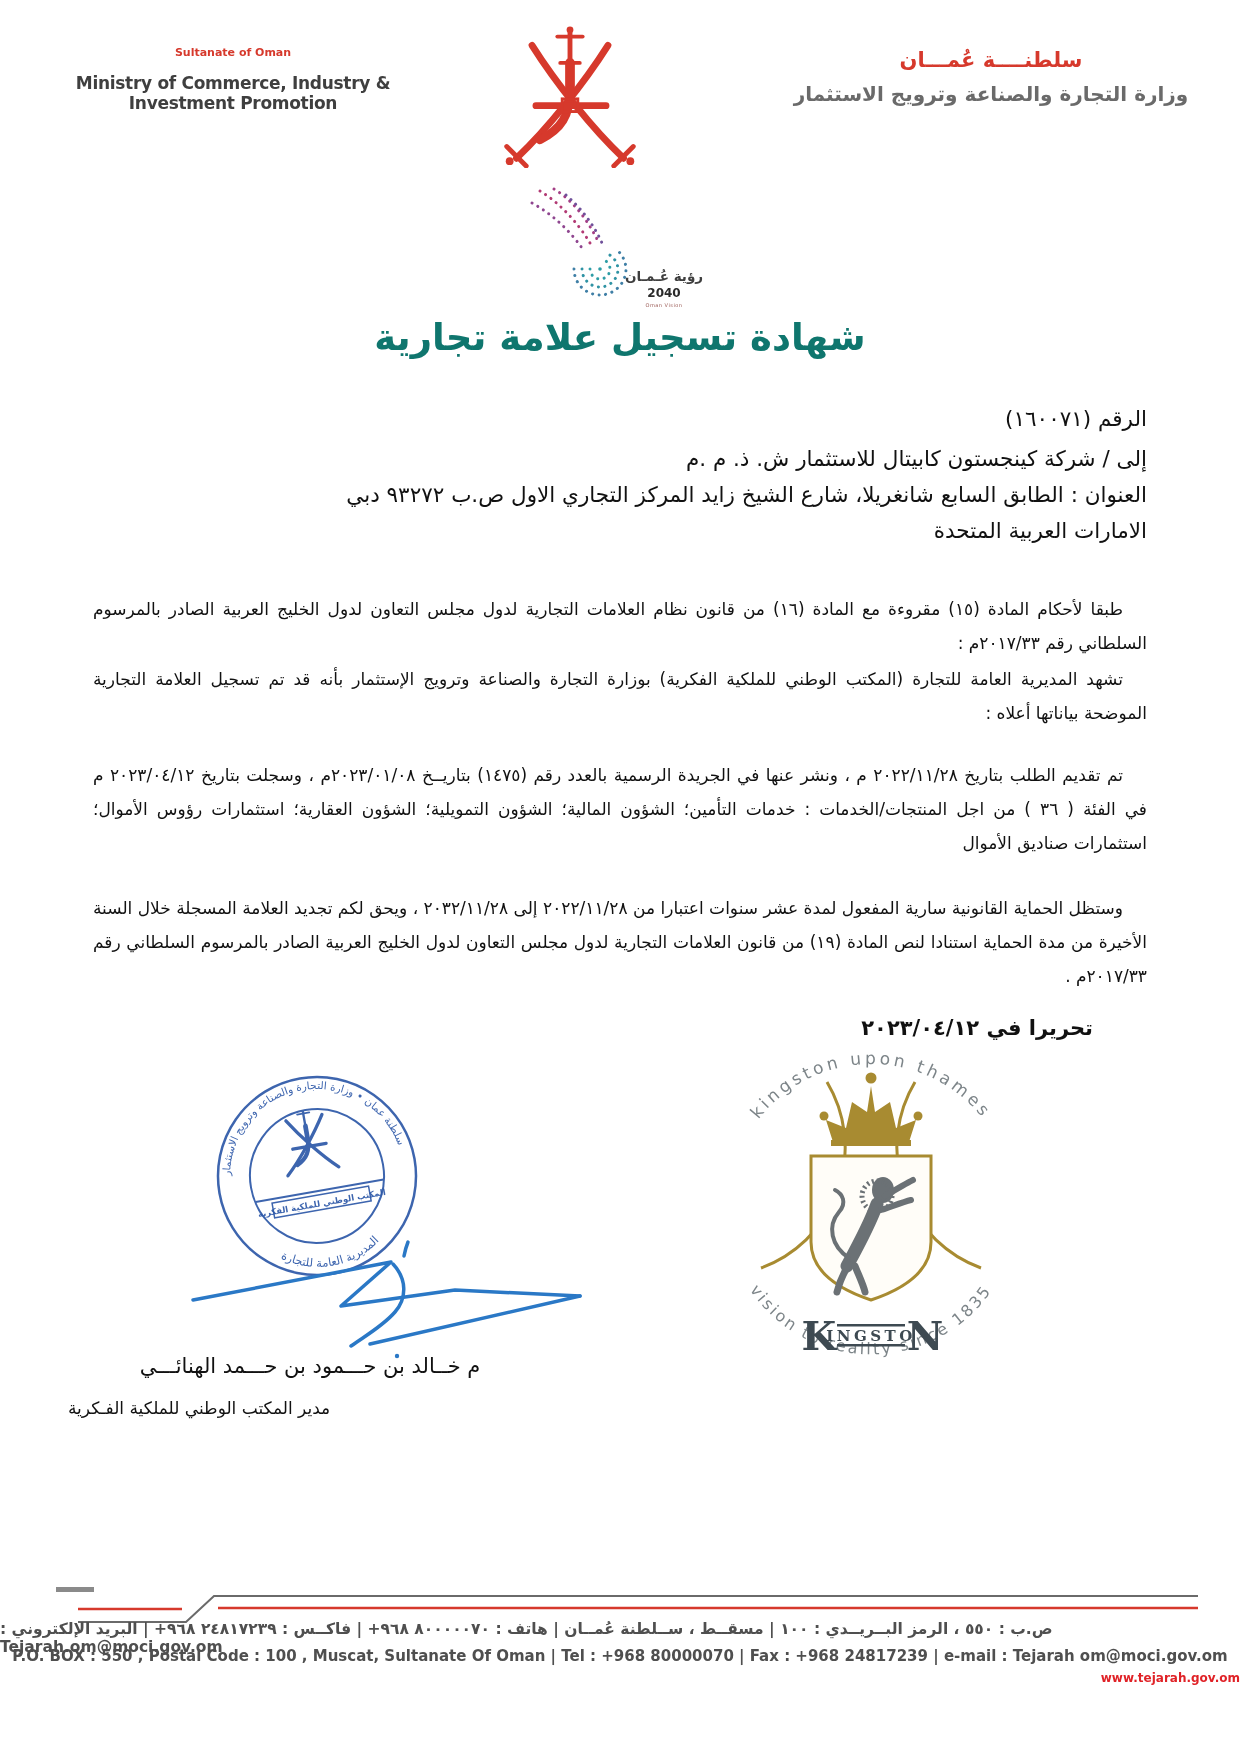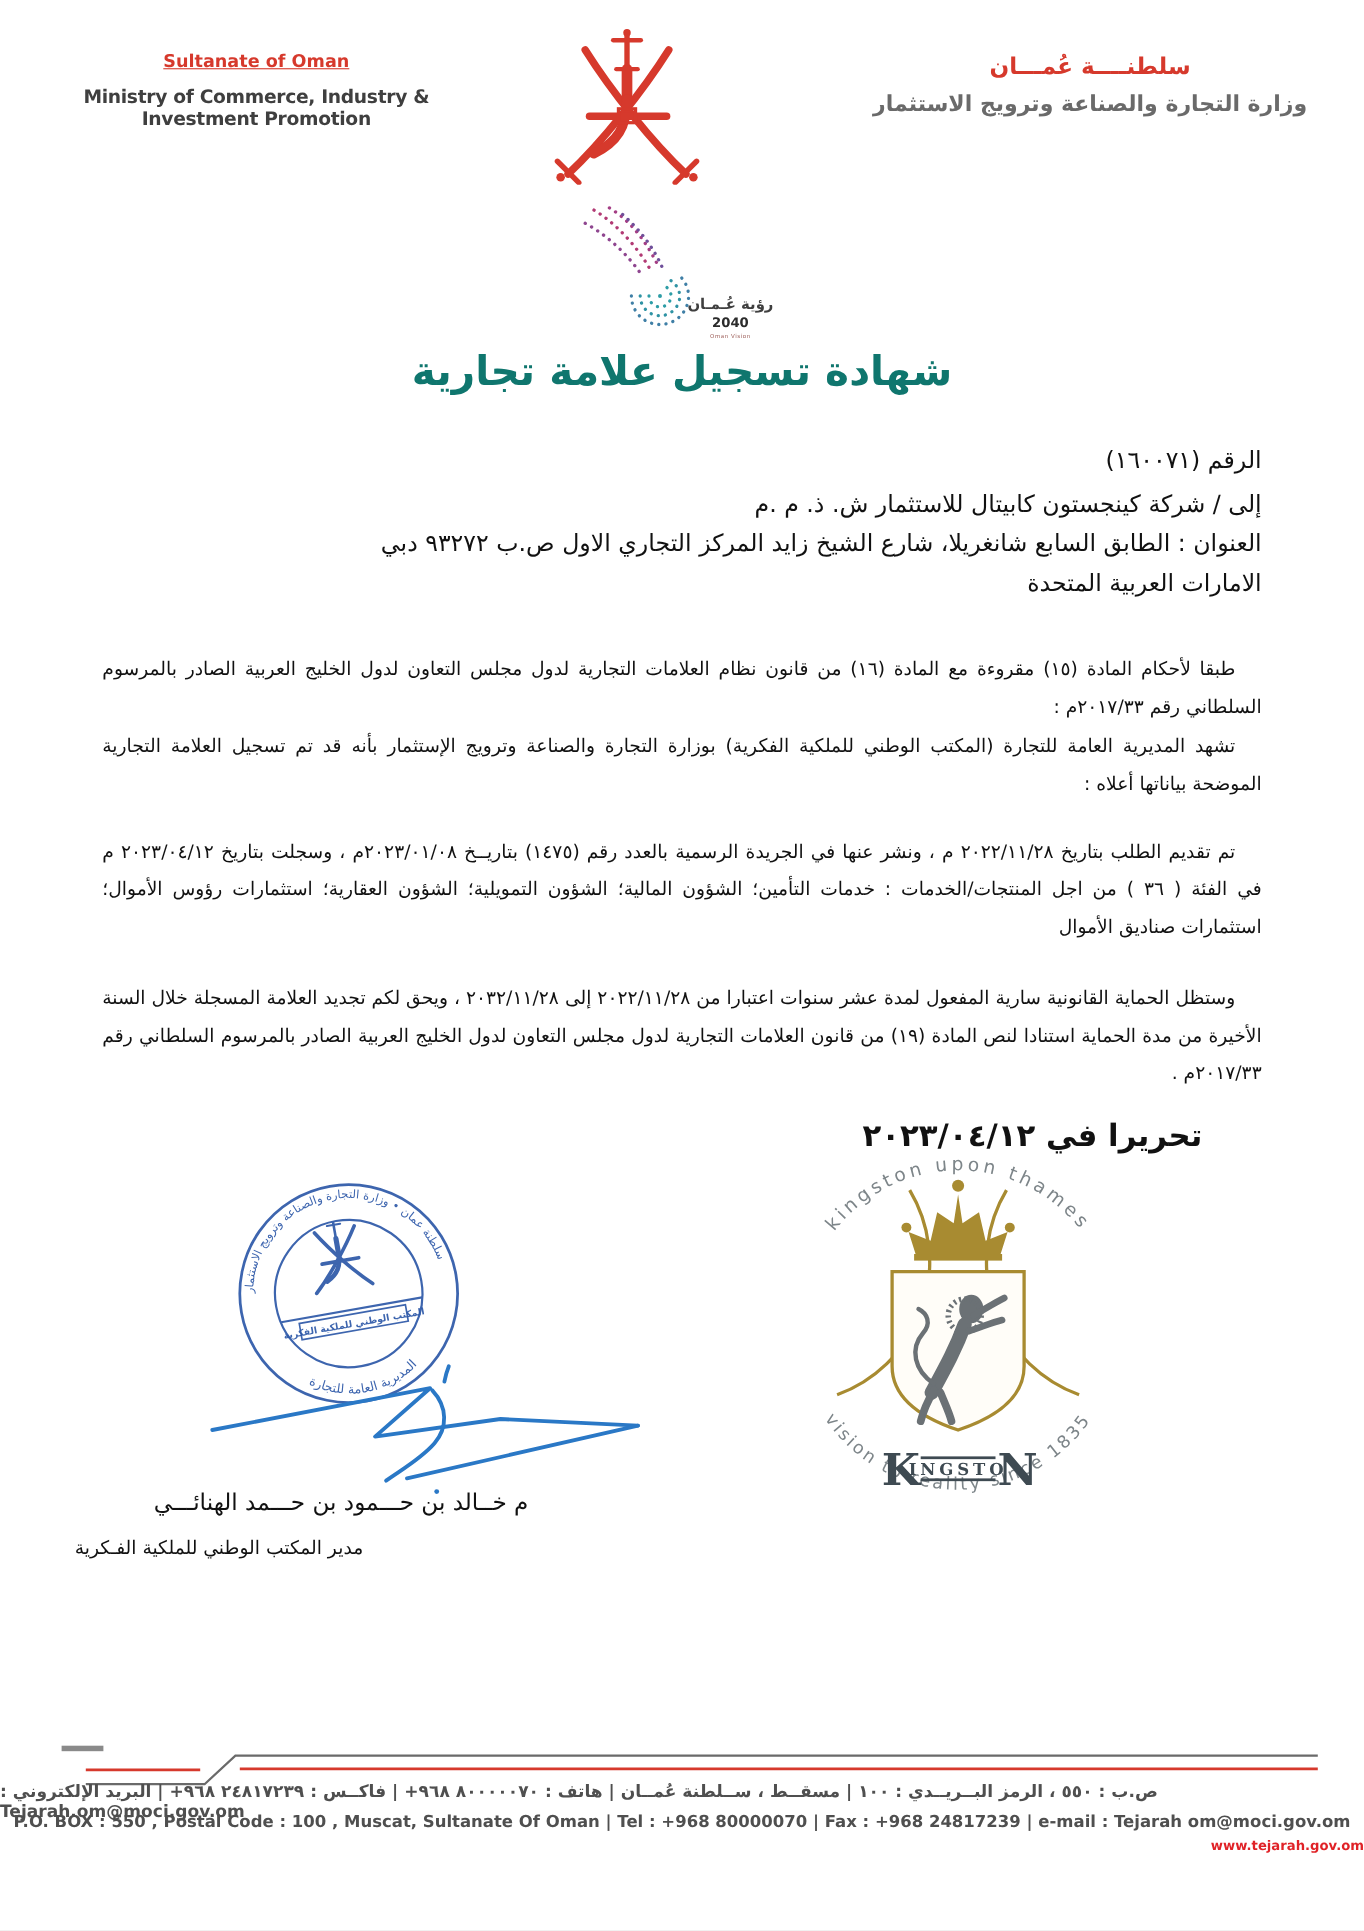--- a/index.html
+++ b/index.html
@@ -1,34 +1,34 @@
 <!DOCTYPE html>
 <html lang="ar"><head>
 <meta charset="utf-8">
 <style>
   html,body{margin:0;padding:0;background:#e8e8e8;}
   .page{position:relative;width:1240px;height:1755px;margin:0 auto;background:#fff;
         font-family:"DejaVu Sans","Liberation Sans",sans-serif;overflow:hidden;}
   .abs{position:absolute;}
   
   .hdr-left{left:48px;top:46px;width:370px;text-align:center;}
-  .hdr-left .l1{color:#d6392c;font-size:16px;font-weight:bold;margin-bottom:14px;text-decoration:underline;}
+  .hdr-left .l1{color:#d6392c;font-size:11px;font-weight:bold;margin-bottom:14px;}
   .hdr-left .l2{color:#3f3f3f;font-size:17px;font-weight:bold;letter-spacing:-0.3px;}
   .hdr-right{right:34px;top:48px;width:430px;text-align:center;direction:rtl;}
   .hdr-right .l1{color:#d6392c;font-size:21px;font-weight:bold;margin-bottom:10px;}
   .hdr-right .l2{color:#6a6a6a;font-size:20px;font-weight:600;}
   
   .doc-title{left:0;top:316px;width:100%;text-align:center;direction:rtl;
              font-size:37px;font-weight:800;color:#0f766e;}
   
   .ar{direction:rtl;text-align:right;color:#111;font-weight:400;}
   .ln{right:93px;left:93px;font-size:21.5px;line-height:34px;}
   .para{right:93px;left:93px;font-size:17px;line-height:34px;text-align:justify;
         text-indent:24px;}
-  .issued{right:147px;font-size:28px;font-weight:800;}
+  .issued{right:147px;font-size:21px;font-weight:800;}
   
   .sig-name{left:70px;top:1354px;width:480px;text-align:center;font-size:21px;}
   .sig-title{left:68px;top:1398px;width:480px;text-align:left;font-size:17px;}
   
   .f-ar{left:0;top:1620px;width:100%;text-align:left;direction:rtl;
         color:#4f4f4f;font-size:15.5px;font-weight:600;}
   .f-en{left:0;top:1647px;width:100%;text-align:center;color:#4f4f4f;font-size:15px;font-weight:600;}
   .f-web{left:0;top:1671px;width:100%;text-align:right;color:#e02227;font-size:12px;font-weight:700;}
   .stamp-rot{transform:rotate(-10deg);}
 </style>

